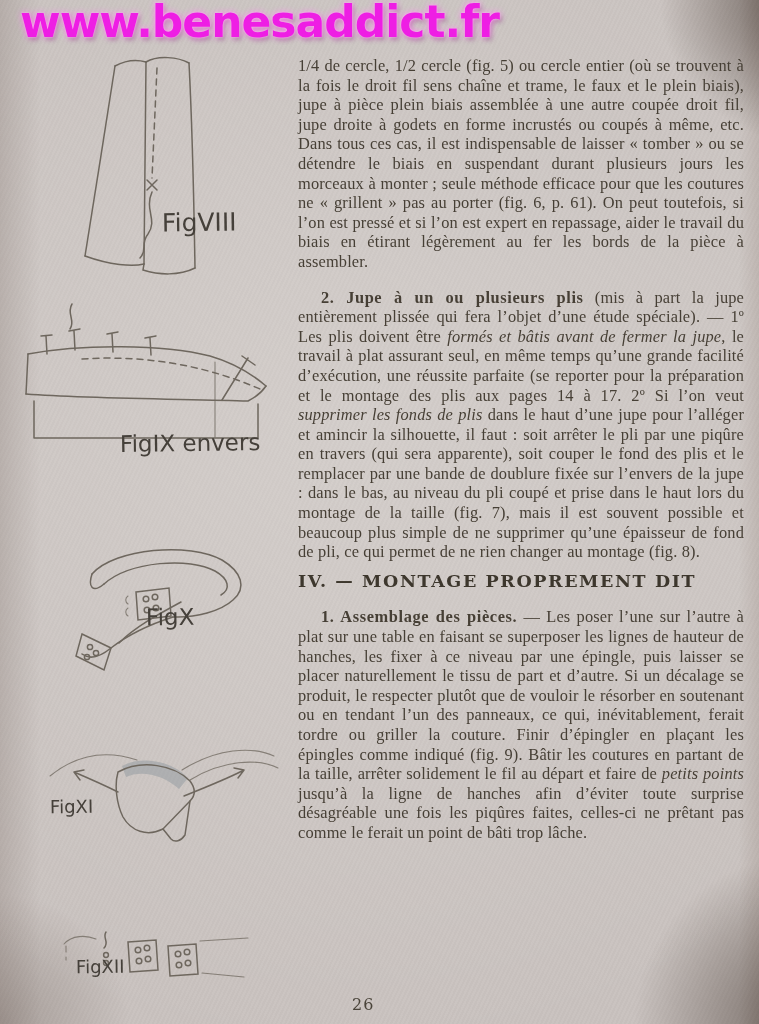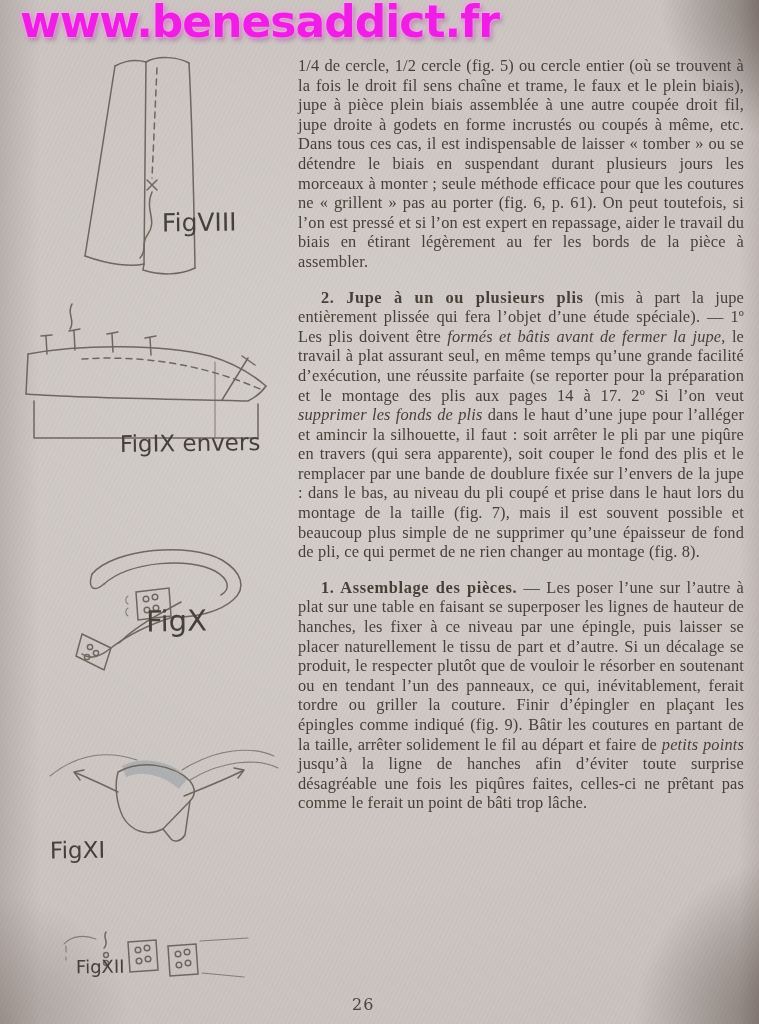--- a/index.html
+++ b/index.html
@@ -113,33 +113,33 @@
     <circle cx="50" cy="117" r="2.6"></circle>
       <circle cx="56" cy="123" r="2.6"></circle>
       <circle cx="47" cy="127" r="2.6"></circle>
     <path d="M96,62 L129,58 L131,86 L98,90 Z"></path>
     <circle cx="106" cy="69" r="2.8"></circle>
       <circle cx="115" cy="67" r="2.8"></circle>
     <circle cx="107" cy="80" r="2.8"></circle>
       <circle cx="116" cy="78" r="2.8"></circle>
     <path class="thin" d="M88,66 c-3,2 -3,6 0,8 M88,78 c-3,2 -3,6 0,8"></path>
   </svg>
-  <span class="fig-label" style="left:146px;top:604px;font-size:29px;">FigX</span>
+  <span class="fig-label" style="left:146px;top:604px;font-size:23px;">FigX</span>
 
   <svg class="sketch" style="left:22px;top:732px;" width="265" height="118" viewBox="0 0 265 118">
     <path class="thin" d="M28,44 C55,22 85,18 115,28"></path>
     <path class="thin" d="M160,38 C195,16 230,14 252,24"></path>
     <path class="thin" d="M168,48 C200,28 236,26 256,36"></path>
     <path class="shade" d="M100,34 C120,23 150,29 166,46 L157,57 C141,42 118,38 104,45 Z"></path>
     <path d="M96,40 C120,27 152,33 168,49 C174,57 174,63 168,69 L141,97 C125,105 109,99 101,85 C95,73 92,54 96,40 Z"></path>
     <path d="M141,97 L149,107 C153,111 159,109 163,103 L168,69"></path>
     <path d="M96,60 C80,52 66,46 52,40 M52,40 L62,38 M52,40 L58,48"></path>
     <path d="M162,64 C187,54 207,46 222,38 M222,38 L212,36 M222,38 L216,46"></path>
   </svg>
-  <span class="fig-label" style="left:50px;top:837px;font-size:23px;">FigXI</span>
+  <span class="fig-label" style="left:50px;top:796px;font-size:18px;">FigXI</span>
 
   <svg class="sketch" style="left:50px;top:928px;" width="200" height="62" viewBox="0 0 200 62">
     <path class="thin" d="M14,16 C22,7 36,7 46,11"></path>
     <path class="thin dash" d="M16,18 L16,32"></path>
     <path d="M56,4 C52,10 60,14 54,20"></path>
     <circle cx="56" cy="27" r="2.4"></circle>
       <circle cx="56" cy="35" r="2.4"></circle>
     <path d="M78,14 L106,12 L108,42 L80,44 Z"></path>
     <circle cx="88" cy="22" r="2.8"></circle>
       <circle cx="97" cy="20" r="2.8"></circle>
@@ -154,20 +154,21 @@
   </svg>
   <span class="fig-label" style="left:76px;top:956px;font-size:18px;">FigXII</span>
 
   <div class="text-col">
     <p>
       <span>1/4 de cercle, 1/2 cercle (fig. 5) ou cercle entier (où se trouvent à la fois le droit fil sens chaîne et trame, le faux et le plein biais), jupe à pièce plein biais assemblée à une autre coupée droit fil, jupe droite à godets en forme incrustés ou coupés à même, etc. Dans tous ces cas, il est indispensable de laisser « tomber » ou se détendre le biais en suspendant durant plusieurs jours les morceaux à monter ; seule méthode efficace pour que les coutures ne « grillent » pas au porter (fig. 6, p. 61). On peut toutefois, si l’on est pressé et si l’on est expert en repassage, aider le travail du biais en étirant légèrement au fer les bords de la pièce à assembler.</span>
     </p>
     <p class="indent">
       <span class="b">2. Jupe à un ou plusieurs plis</span><span> (mis à part la jupe entièrement plissée qui fera l’objet d’une étude spéciale). — 1º Les plis doivent être </span><span class="i">formés et bâtis avant de fermer la jupe</span><span>, le travail à plat assurant seul, en même temps qu’une grande facilité d’exécution, une réussite parfaite (se reporter pour la préparation et le montage des plis aux pages 14 à 17. 2º Si l’on veut </span><span class="i">supprimer les fonds de plis</span><span> dans le haut d’une jupe pour l’alléger et amincir la silhouette, il faut : soit arrêter le pli par une piqûre en travers (qui sera apparente), soit couper le fond des plis et le remplacer par une bande de doublure fixée sur l’envers de la jupe : dans le bas, au niveau du pli coupé et prise dans le haut lors du montage de la taille (fig. 7), mais il est souvent possible et beaucoup plus simple de ne supprimer qu’une épaisseur de fond de pli, ce qui permet de ne rien changer au montage (fig. 8).</span>
     </p>
+    <div class="section-heading">IV. — MONTAGE PROPREMENT DIT</div>
     <p class="indent">
       <span class="b">1. Assemblage des pièces.</span><span> — Les poser l’une sur l’autre à plat sur une table en faisant se superposer les lignes de hauteur de hanches, les fixer à ce niveau par une épingle, puis laisser se placer naturellement le tissu de part et d’autre. Si un décalage se produit, le respecter plutôt que de vouloir le résorber en soutenant ou en tendant l’un des panneaux, ce qui, inévitablement, ferait tordre ou griller la couture. Finir d’épingler en plaçant les épingles comme indiqué (fig. 9). Bâtir les coutures en partant de la taille, arrêter solidement le fil au départ et faire de </span><span class="i">petits points</span><span> jusqu’à la ligne de hanches afin d’éviter toute surprise désagréable une fois les piqûres faites, celles-ci ne prêtant pas comme le ferait un point de bâti trop lâche.</span>
     </p>
   </div>
 
   <div class="page-number">26</div>
 
 </div>
 
 </body></html>

